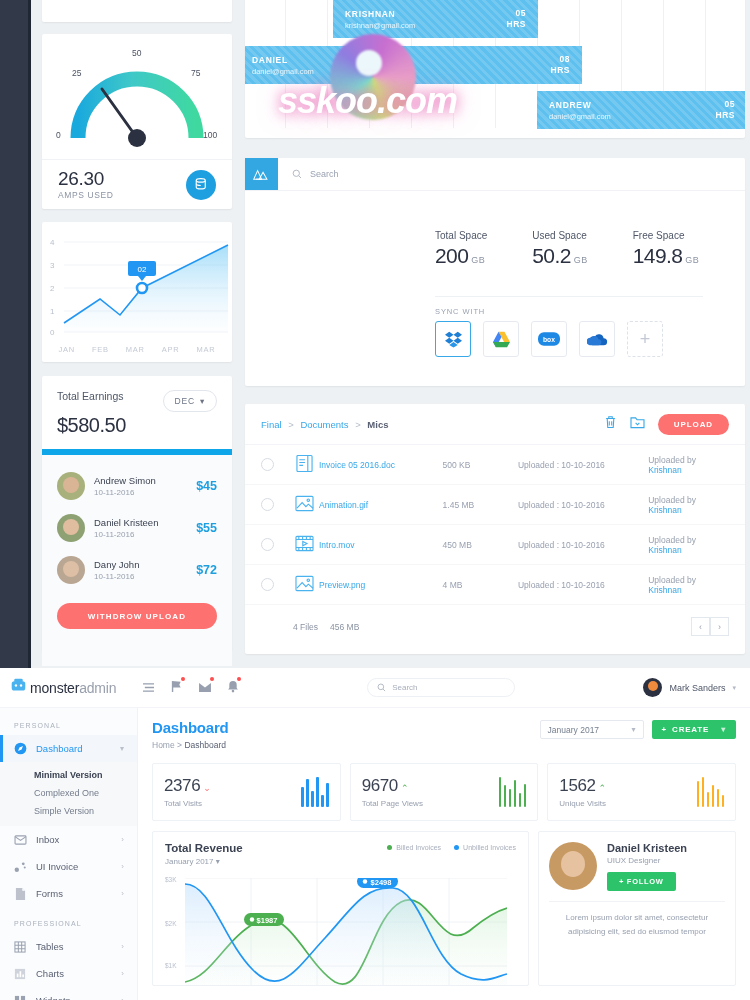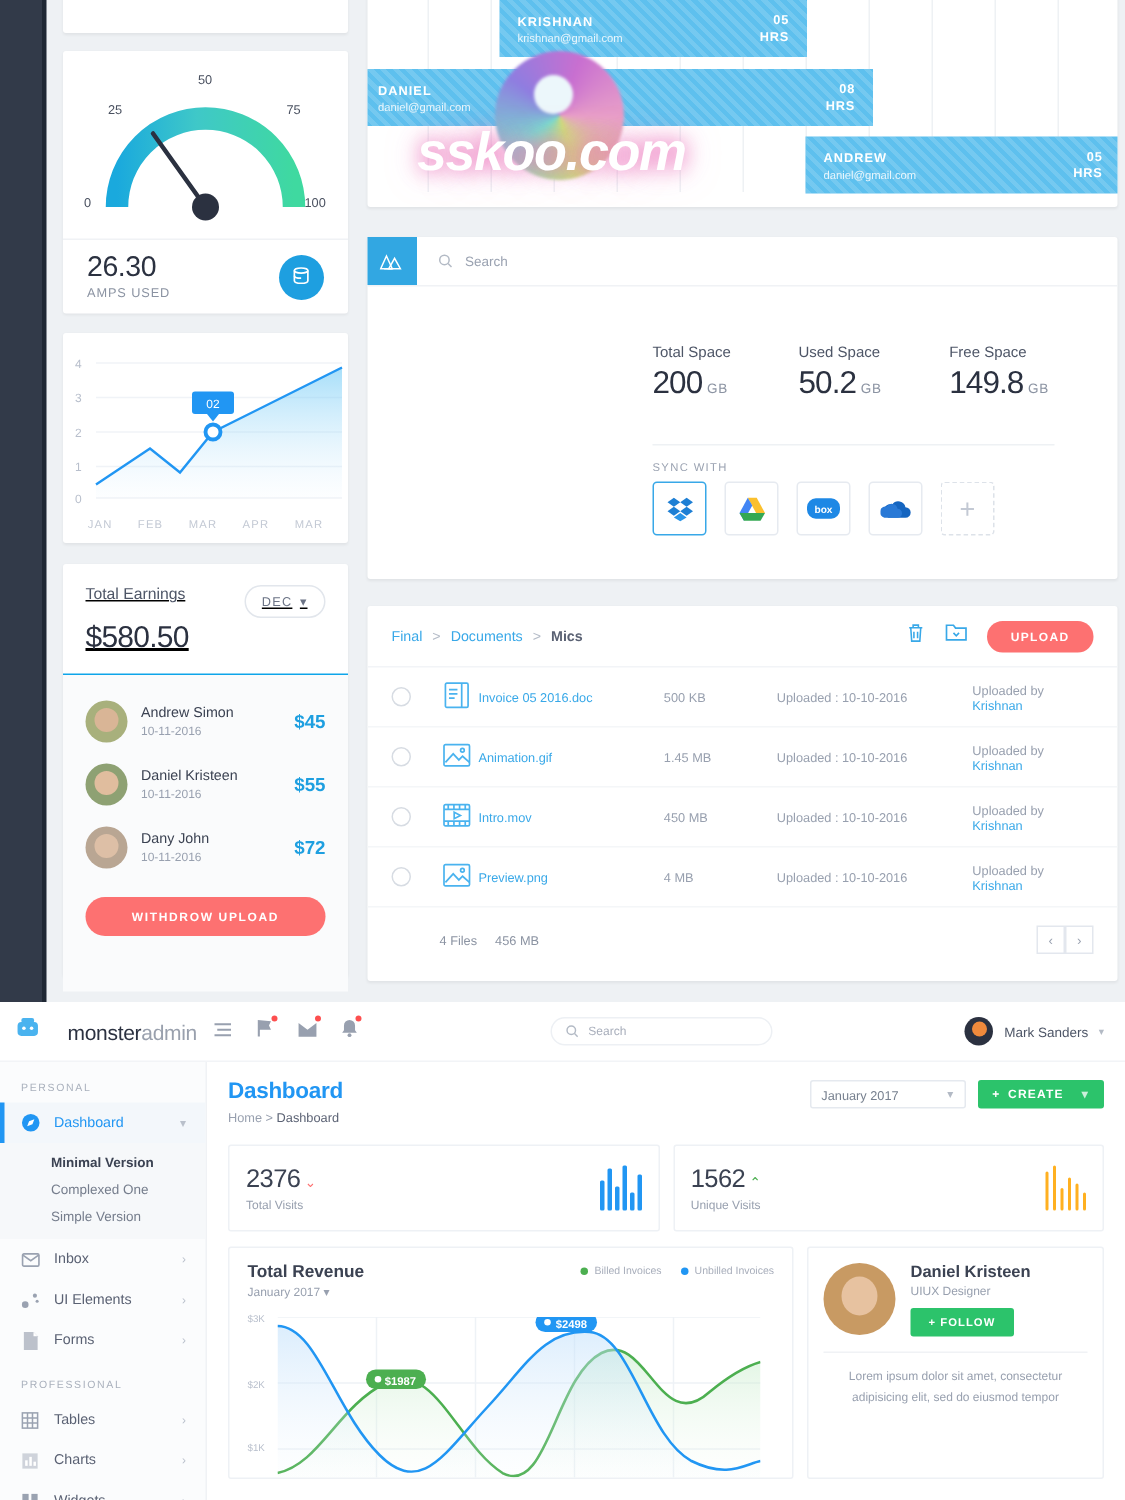--- a/index.html
+++ b/index.html
@@ -29,21 +29,21 @@
   .db-icon { width: 30px; height: 30px; border-radius: 50%; background: #1e9fe0; display: flex; align-items: center; justify-content: center; color: #fff; }
   .gauge-tick { position: absolute; font-size: 8.5px; color: #4a5160; }
 
   
   .line-card { position: absolute; left: 42px; top: 222px; width: 190px; height: 140px; }
   .lc-ylab { position: absolute; left: 8px; font-size: 8px; color: #b8bfcc; }
   .lc-months { position: absolute; left: 0; bottom: 8px; width: 100%; display: flex; justify-content: space-around; font-size: 7.5px; color: #c3c9d4; letter-spacing: .8px; padding: 0 8px; }
 
   
   .earn-card { position: absolute; left: 42px; top: 376px; width: 190px; height: 275px; }
-  .earn-head { padding: 14px 15px 12px; display: flex; justify-content: space-between; align-items: flex-start; border-bottom: 1px solid #0ea5e9; text-decoration: underline; }
+  .earn-head { padding: 14px 15px 12px; display: flex; justify-content: space-between; align-items: flex-start; border-bottom: 6px solid #0ea5e9; }
   .earn-t { font-size: 10.5px; color: #4e5667; }
   .earn-v { font-size: 20px; color: #2b3140; letter-spacing: -.5px; margin-top: 12px; }
   .dec-btn { border: 1px solid #e2e6ec; border-radius: 14px; padding: 5px 11px; font-size: 8.5px; color: #6c7486; letter-spacing: .8px; background:#fff; display:flex; gap:5px; align-items:center;}
   .earn-body { padding: 10px 15px 0; background: #fafbfc; height: 211px;}
   .earn-row { display: flex; align-items: center; padding: 7px 0; }
   .av { width: 28px; height: 28px; border-radius: 50%; flex: 0 0 28px; background: #a8b07c; position: relative; overflow: hidden; }
   .av::after { content:""; position:absolute; left:6px; top:5px; width:16px; height:16px; border-radius:50%; background:#d9b596; }
   .av2 { background:#8ea173;} .av2::after{ background:#e0bd9e;}
   .av3 { background:#b9a693;} .av3::after{ background:#ddbfa6;}
   .er-name { font-size: 9.5px; color: #3b4252; }
@@ -109,21 +109,21 @@
   .fdate { color: #98a0af; width: 135px; }
   .fby { color: #98a0af; margin-left: auto; }
   .fby b { color: #38a8e8; font-weight: normal; }
   .fc-foot { height: 43px; display: flex; align-items: center; padding: 0 16px; font-size: 8.5px; color: #8b93a2; gap: 12px; margin-left: 32px; }
   .pager { margin-left: auto; display: flex; }
   .pager div { width: 19px; height: 19px; border: 1px solid #e3e7ee; display: flex; align-items: center; justify-content: center; font-size: 9px; color: #9aa2b1; }
 
   
   .bottom-shot { position: absolute; left: 0; top: 668px; width: 750px; height: 332px; background: #fff; overflow: hidden; }
   .ba-top { height: 40px; background: #fff; display: flex; align-items: center; padding-left: 10px; border-bottom: 1px solid #f2f4f7; }
-  .brand { display: flex; align-items: center; gap: 18px; width: 128px; }
+  .brand { display: flex; align-items: center; gap: 3px; width: 128px; }
   .brand-name { font-size: 14px; color: #2b3140; letter-spacing: -.2px; }
   .brand-name i { font-style: normal; color: #99a0ad; }
   .ba-icons { display: flex; align-items: center; gap: 15px; margin-left: 4px; color: #98a0af; }
   .dotred { position: absolute; right: -2px; top: -2px; width: 4px; height: 4px; border-radius: 50%; background: #fd4f4f; }
   .ico { position: relative; }
   .ba-search { margin-left: auto; margin-right: 0; width: 148px; height: 19px; border: 1px solid #edf0f4; border-radius: 10px; display: flex; align-items: center; gap: 6px; padding-left: 9px; font-size: 8px; color: #a8aebb; }
   .ba-user { margin-left: auto; margin-right: 14px; display: flex; align-items: center; gap: 7px; font-size: 9px; color: #4e5667; }
   .ba-av { width: 19px; height: 19px; border-radius: 50%; background: #2b3140; position: relative; overflow: hidden; }
   .ba-av::after { content:""; position:absolute; left:5px; top:3px; width:10px; height:10px; border-radius:50%; background:#f08a3c; }
 
@@ -604,21 +604,21 @@
         <span class="chev">›</span>
       </div>
       <div class="side-item">
         <span class="sidei">
           <svg width="13" height="12" viewBox="0 0 14 13" fill="#9aa2b1">
               <circle cx="3" cy="9.5" r="2.4"></circle>
               <circle cx="10" cy="3" r="1.5"></circle>
               <circle cx="11.6" cy="7" r="1.1"></circle>
             </svg>
         </span>
-        <span>UI Elements</span>
+        <span>UI Invoice</span>
         <span class="chev">›</span>
       </div>
       <div class="side-item">
         <span class="sidei">
           <svg width="11" height="13" viewBox="0 0 12 14" fill="#9aa2b1">
               <path d="M1 1 h7 l3 3 v10 H1 z" opacity=".65"></path>
               <path d="M8 1 v3 h3" fill="#fff"></path>
             </svg>
         </span>
         <span>Forms</span>
@@ -689,20 +689,34 @@
             <div class="kpi-n"><span>2376</span><u style="color:#fd7171">⌄</u></div>
             <div class="kpi-l">Total Visits</div>
           </div>
           <div class="spark">
             <i style="height:20px;background:#2196f3"></i>
               <i style="height:28px;background:#2196f3"></i>
               <i style="height:16px;background:#2196f3"></i>
               <i style="height:30px;background:#2196f3"></i>
               <i style="height:12px;background:#2196f3"></i>
               <i style="height:24px;background:#2196f3"></i>
+          </div>
+        </div>
+        <div class="kpi">
+          <div>
+            <div class="kpi-n"><span>9670</span><u style="color:#4caf50">⌃</u></div>
+            <div class="kpi-l">Total Page Views</div>
+          </div>
+          <div class="spark">
+            <i style="height:30px;background:#4caf50"></i>
+              <i style="height:22px;background:#4caf50"></i>
+              <i style="height:18px;background:#4caf50"></i>
+              <i style="height:27px;background:#4caf50"></i>
+              <i style="height:14px;background:#4caf50"></i>
+              <i style="height:23px;background:#4caf50"></i>
           </div>
         </div>
         <div class="kpi">
           <div>
             <div class="kpi-n"><span>1562</span><u style="color:#4caf50">⌃</u></div>
             <div class="kpi-l">Unique Visits</div>
           </div>
           <div class="spark">
             <i style="height:26px;background:#ffb020"></i>
               <i style="height:30px;background:#ffb020"></i>

